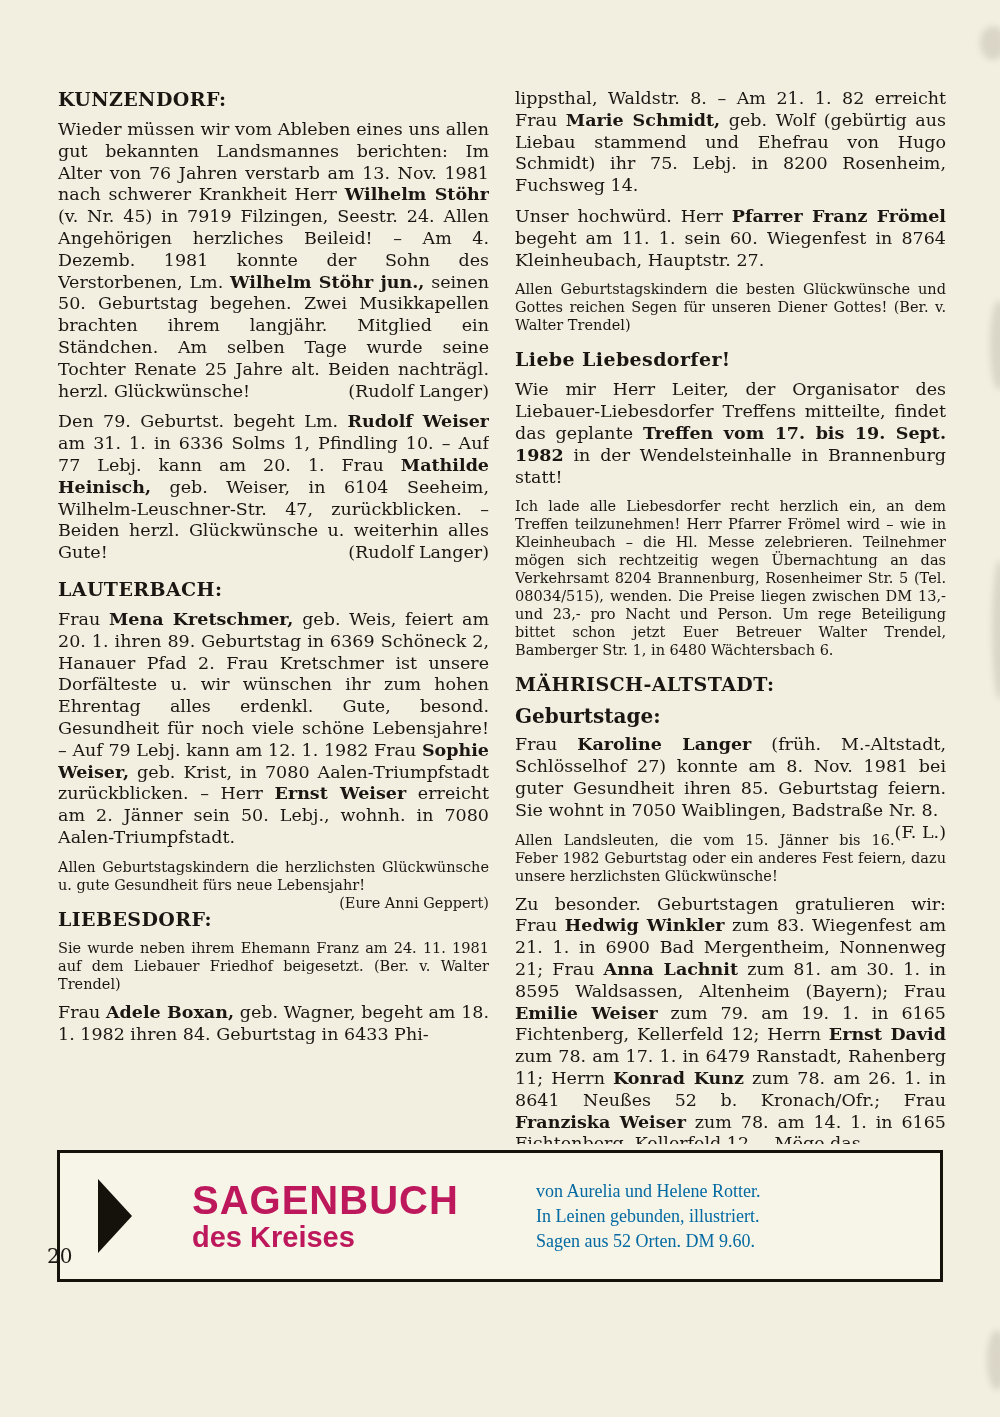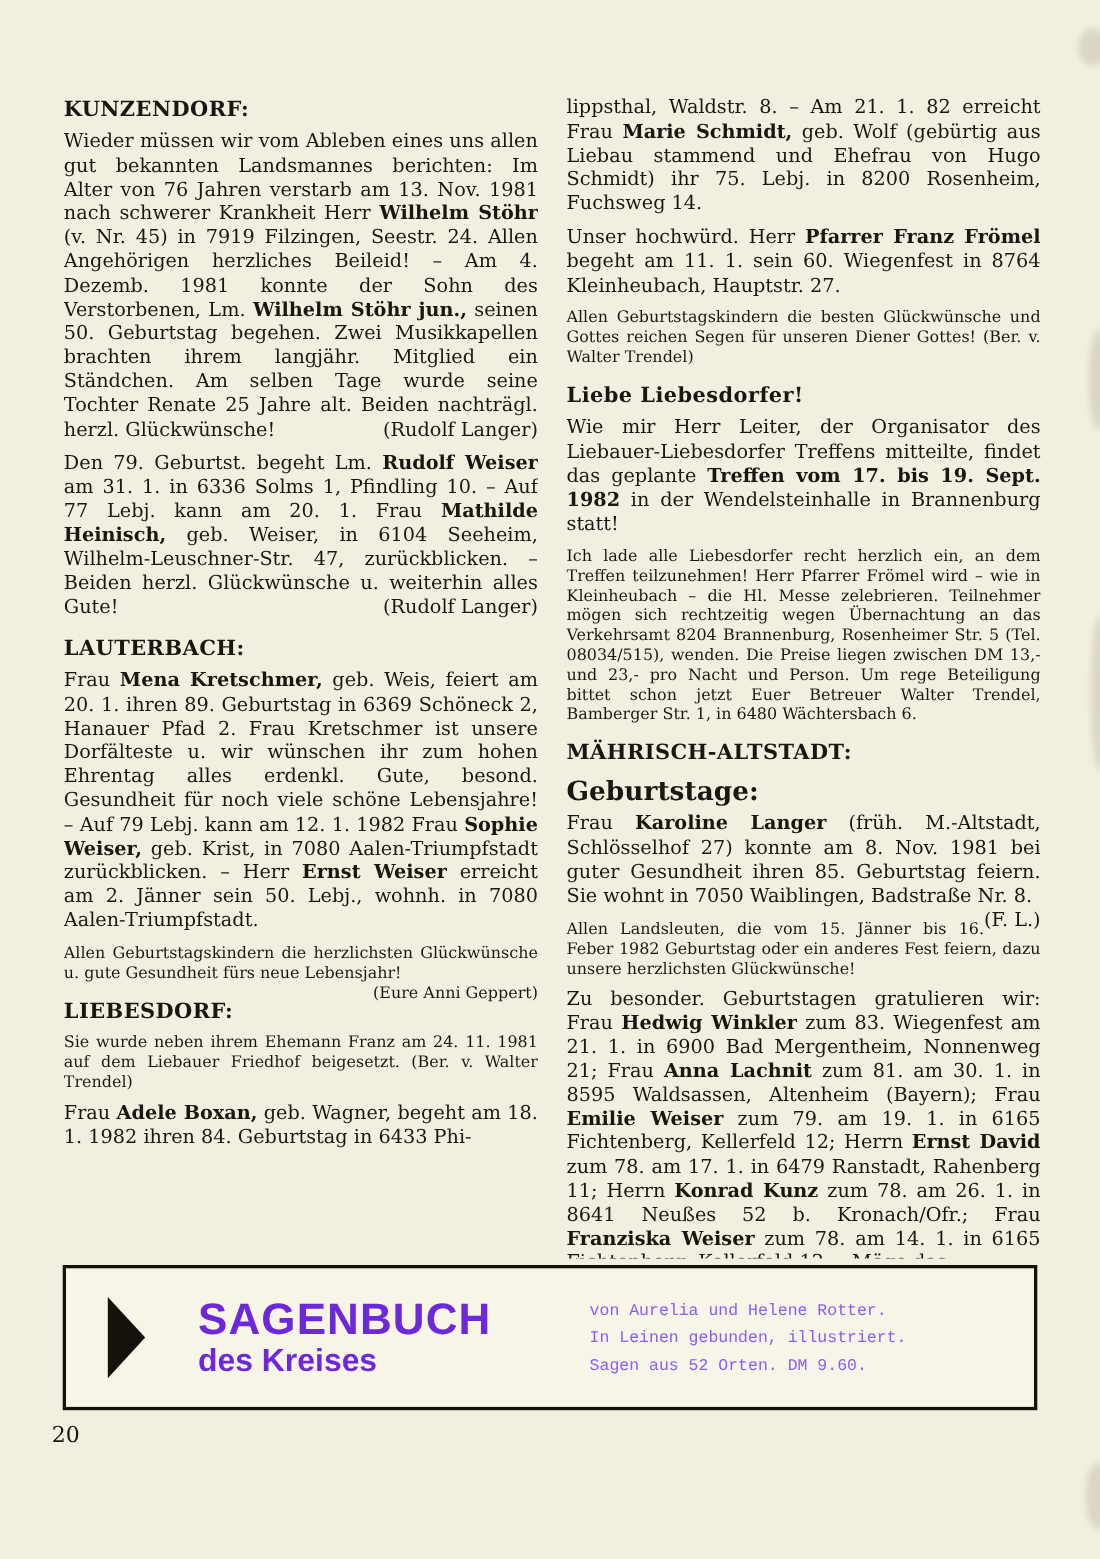--- a/index.html
+++ b/index.html
@@ -22,21 +22,21 @@
     position:absolute; left:58px; top:88px; width:888px; height:1056px;
     display:flex; gap:26px; overflow:hidden;
   }
   .col { width:431px; overflow:hidden; }
 
   h2.sec {
     font-size:19px; font-weight:700; letter-spacing:.4px;
     margin:14px 0 9px;
   }
   .col h2.sec.first { margin-top:0; }
-  h3.sub { font-size:24px; font-weight:700; margin:0 0 6px; }
+  h3.sub { font-size:20px; font-weight:700; margin:0 0 6px; }
 
   p.body {
     font-size:17.5px; line-height:21.8px; text-align:justify;
     margin-bottom:9px; hyphens:auto;
   }
   p.small {
     font-size:14.5px; line-height:18px; text-align:justify;
     margin-bottom:9px; hyphens:auto;
   }
   .b  { font-weight:700; }
@@ -47,36 +47,36 @@
     background:#f7f4e8; border:3px solid #15120c;
     display:flex; align-items:center;
   }
   .ad-arrow {
     margin-left:38px; width:0; height:0;
     border-top:37px solid transparent;
     border-bottom:37px solid transparent;
     border-left:34px solid #15120c;
   }
   .ad-title {
-    margin-left:48px;
+    margin-left:60px;
     font-family:"Liberation Sans","DejaVu Sans",sans-serif;
-    font-weight:700; color:#6d28d9;
+    font-weight:700; color:#be185d;
   }
   .ad-t1 { font-size:40px; letter-spacing:1px; line-height:42px; }
   .ad-t2 { font-size:29px; line-height:33px; }
   .ad-t3 { font-size:29px; line-height:33px; }
   .ad-right {
     margin-left:auto; margin-right:26px; width:378px;
-    font-family:Liberation Mono, monospace;
-    font-size:15px; line-height:25px; color:#8b5cf6;
+    font-family:Liberation Serif, serif;
+    font-size:18px; line-height:25px; color:#0369a1;
   }
   .ad-slogan { font-weight:700; margin-top:12px; }
 
   .pagenum {
-    position:absolute; left:47px; top:1292px;
+    position:absolute; left:47px; top:1244px;
     font-size:20px;
   }
 </style>
 </head>
 <body>
 
 <div class="artifact a1"></div>
 <div class="artifact a2"></div>
 <div class="artifact a3"></div>
 <div class="artifact a4"></div>

